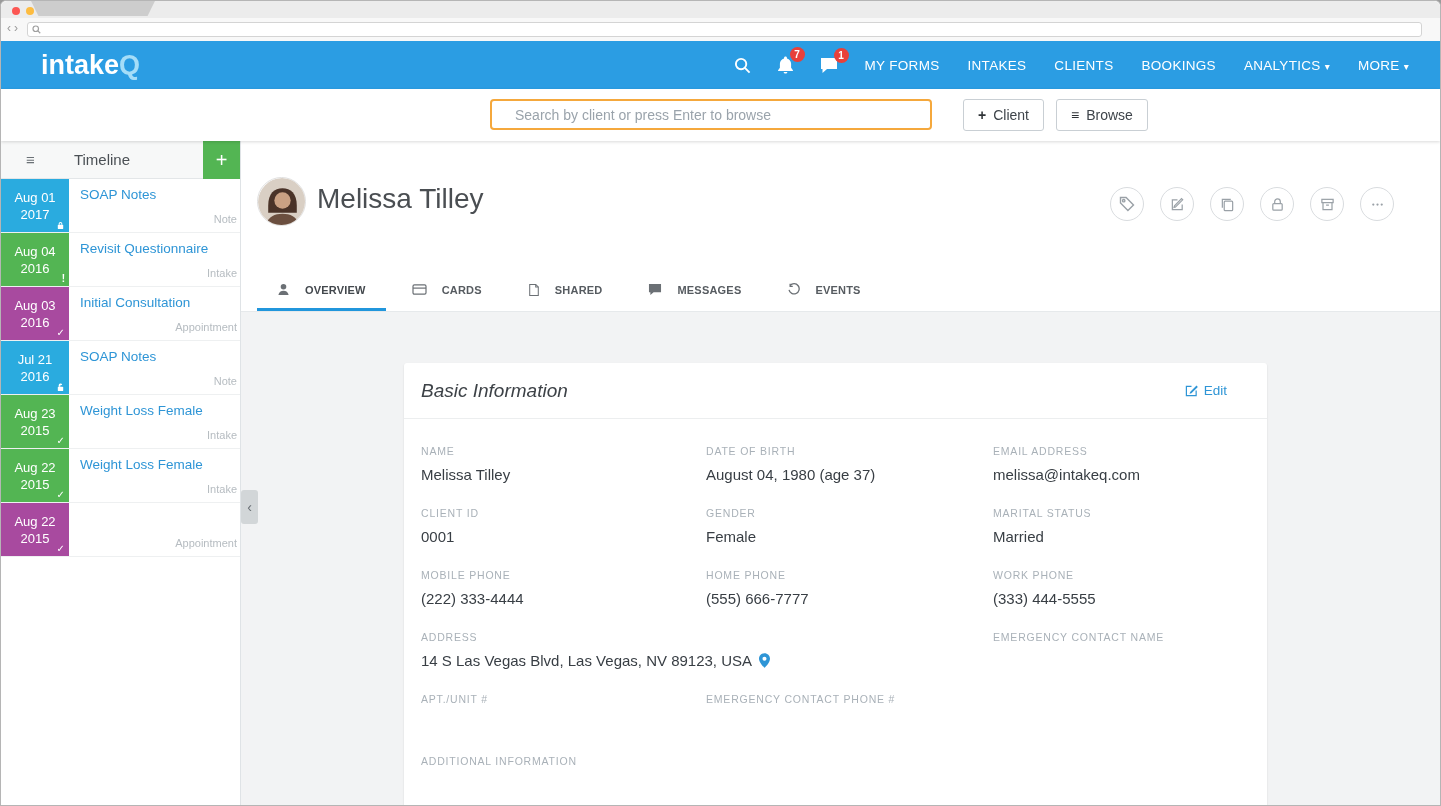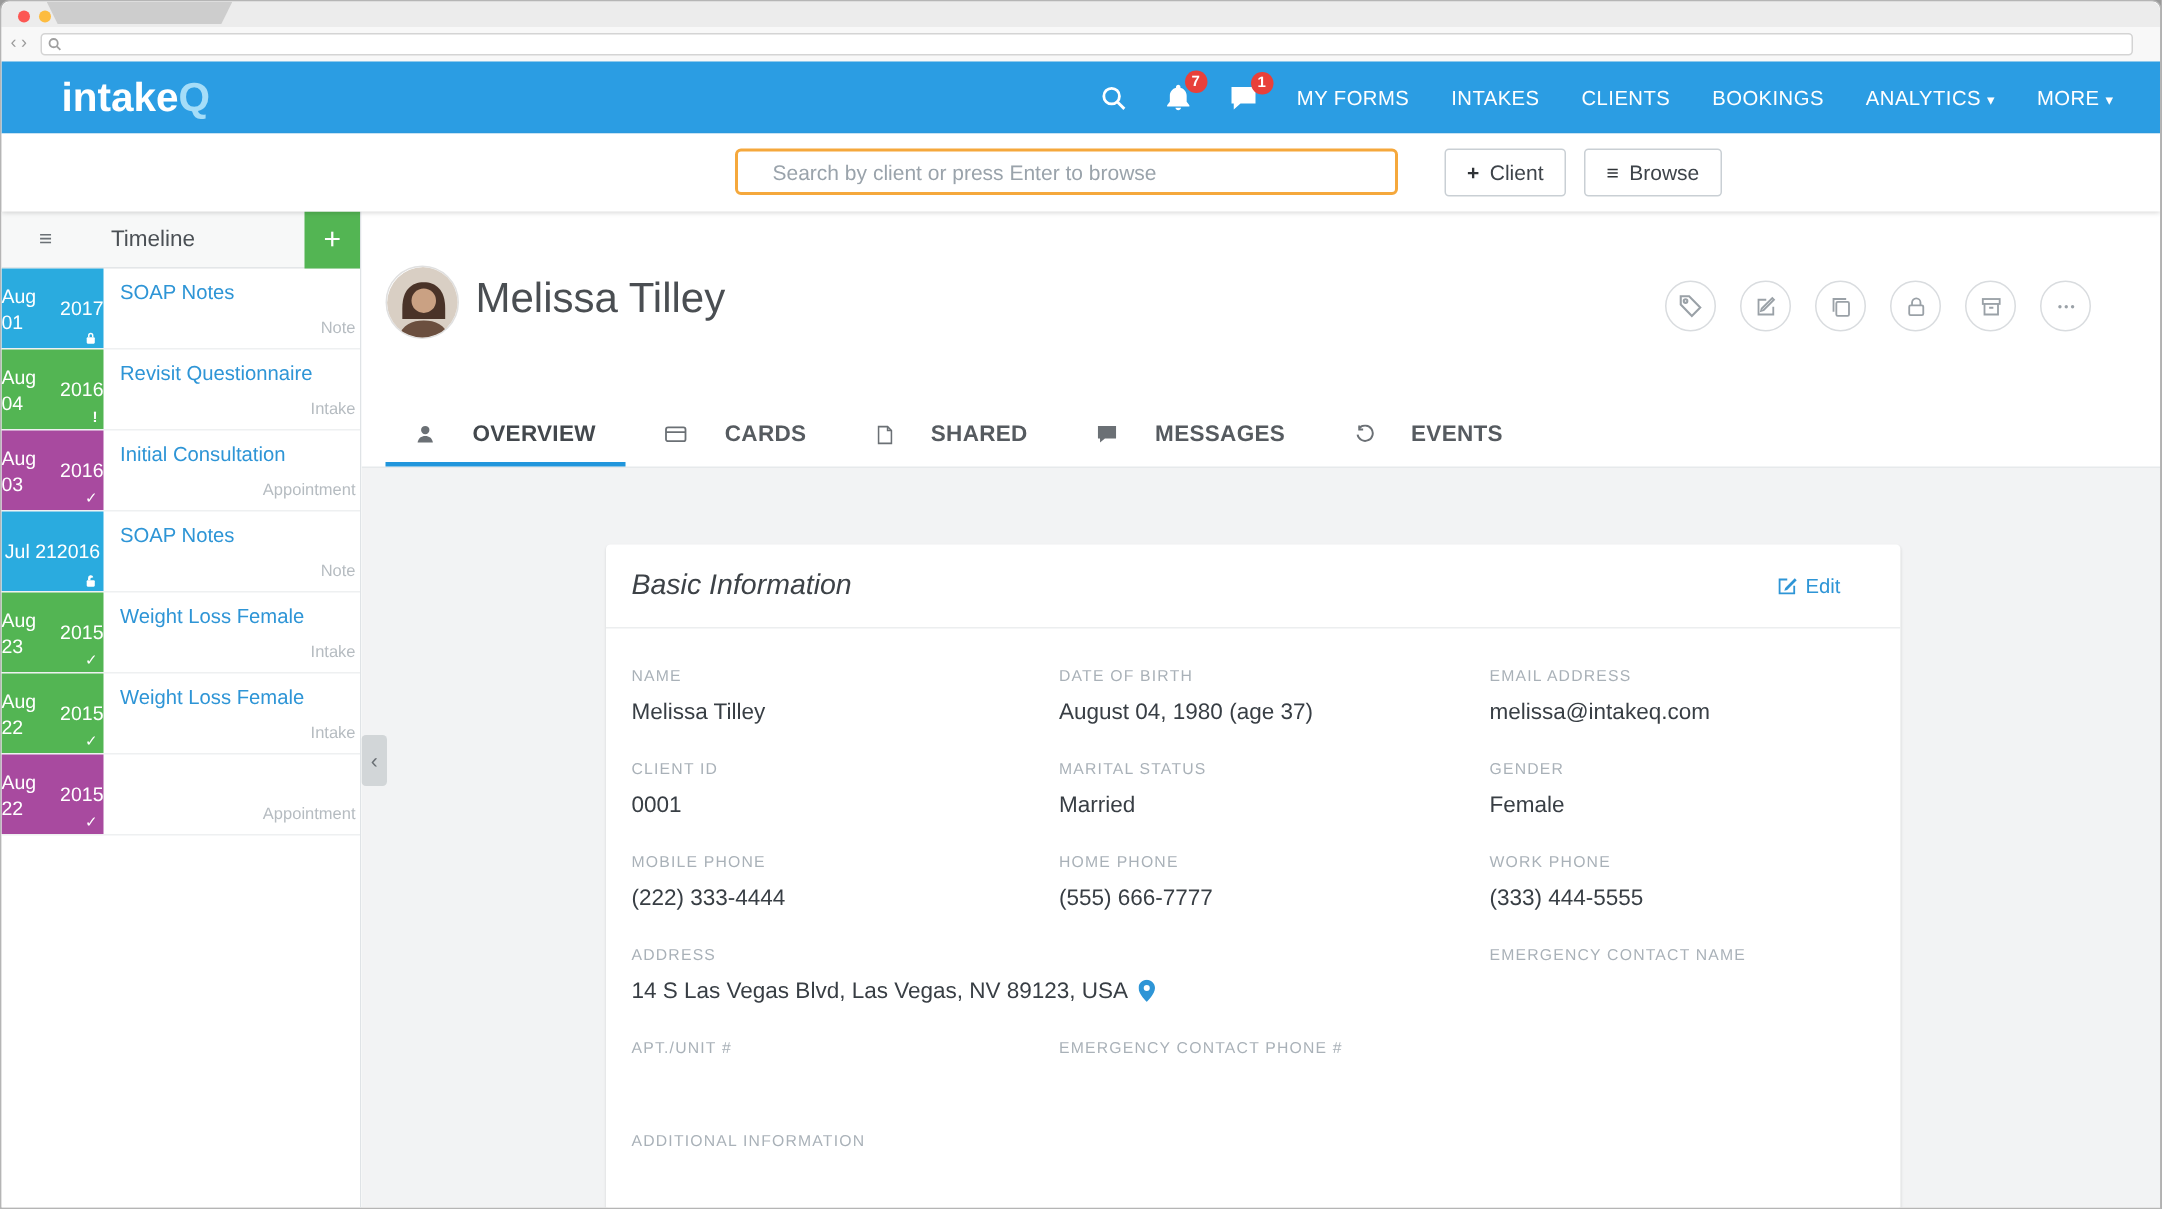--- a/index.html
+++ b/index.html
@@ -50,42 +50,42 @@
   
   .app-body { position:absolute; top:140px; left:0; right:0; bottom:0; display:flex; }
   .sidebar { width:240px; flex:none; background:#fff; border-right:1px solid #dfe3e6; position:relative; }
   .sb-header { height:38px; background:#f7f8f8; border-bottom:1px solid #e3e6e8;
                display:flex; align-items:center; position:relative; }
   .sb-ham { margin-left:25px; color:#6b7176; font-size:15px; cursor:pointer; }
   .sb-title { position:absolute; left:0; right:37px; text-align:center; font-size:15px; color:#4b5055; }
   .sb-add { position:absolute; right:0; top:0; width:37px; height:38px; background:#53b553; color:#fff;
             font-size:20px; display:flex; align-items:center; justify-content:center; cursor:pointer; border:none; }
   .tl-item { height:54px; display:flex; border-bottom:1px solid #eef0f1; cursor:pointer; }
-  .tl-date { width:68px; flex:none; color:#fff; display:flex; flex-direction:row; align-items:center;
+  .tl-date { width:68px; flex:none; color:#fff; display:flex; flex-direction:column; align-items:center;
              justify-content:center; font-size:13px; line-height:17px; position:relative; }
   .tl-badge { position:absolute; right:4px; bottom:2px; font-size:10px; font-weight:bold; line-height:10px; }
   .tl-body { flex:1; position:relative; padding:8px 11px; }
   .tl-title { font-size:13.5px; color:#2e95d6; }
   .tl-type { position:absolute; right:3px; bottom:7px; font-size:11px; color:#b6bcc1; }
 
   
   .main { flex:1; position:relative; background:#fff; overflow:hidden; }
   .collapse-handle { position:absolute; left:0; top:349px; width:17px; height:34px; background:#d2d6d8;
                      border-radius:3px; color:#696f74; display:flex; align-items:center; justify-content:center;
                      font-size:14px; cursor:pointer; z-index:4; }
   .client-header { position:relative; height:130px; }
   .avatar { position:absolute; left:16px; top:36px; width:49px; height:49px; border-radius:50%;
             overflow:hidden; border:1px solid #e0e0e0; }
   .client-name { position:absolute; left:76px; top:42px; font-size:28px; color:#4a4e52; font-weight:400; }
   .actions { position:absolute; right:46px; top:46px; display:flex; gap:16px; }
   .action-btn { width:34px; height:34px; border:1px solid #d9dcdf; border-radius:50%; background:#fff;
                 display:flex; align-items:center; justify-content:center; color:#9aa1a7; cursor:pointer; }
   .tabs { display:flex; align-items:stretch; height:41px; border-bottom:1px solid #e6e9eb;
           padding-left:16px; gap:6px; }
-  .tab { display:flex; align-items:center; gap:25px; padding:0 20px; font-size:15px; font-weight:bold;
+  .tab { display:flex; align-items:center; gap:15px; padding:0 20px; font-size:11px; font-weight:bold;
          color:#565b60; border-bottom:3px solid transparent; cursor:pointer; letter-spacing:.2px;text-align:center; }
   .tab .ticon { color:#6b7075; display:flex; }
   .tab.active { border-bottom-color:#2196dc; color:#43484d; }
 
   .content { position:absolute; top:171px; left:0; right:0; bottom:0; background:#f2f3f4; }
   .card { position:absolute; left:163px; top:51px; width:863px; height:560px; background:#fff;
           border-radius:3px; box-shadow:0 1px 2px rgba(0,0,0,.12); }
   .card-header { height:56px; border-bottom:1px solid #eceeef; display:flex; align-items:center;
                  padding:0 40px 0 17px; }
   .card-title { font-size:19px; color:#3d4247; flex:1;font-style:italic; }
@@ -398,26 +398,26 @@
             <div class="field">
               <div class="field-label">EMAIL ADDRESS</div>
               <div class="field-value">melissa@intakeq.com</div>
             </div>
 
             <div class="field">
               <div class="field-label">CLIENT ID</div>
               <div class="field-value">0001</div>
             </div>
             <div class="field">
+              <div class="field-label">GENDER</div>
+              <div class="field-value">Female</div>
+            </div>
+            <div class="field">
               <div class="field-label">MARITAL STATUS</div>
               <div class="field-value">Married</div>
-            </div>
-            <div class="field">
-              <div class="field-label">GENDER</div>
-              <div class="field-value">Female</div>
             </div>
 
             <div class="field">
               <div class="field-label">MOBILE PHONE</div>
               <div class="field-value">(222) 333-4444</div>
             </div>
             <div class="field">
               <div class="field-label">HOME PHONE</div>
               <div class="field-value">(555) 666-7777</div>
             </div>

